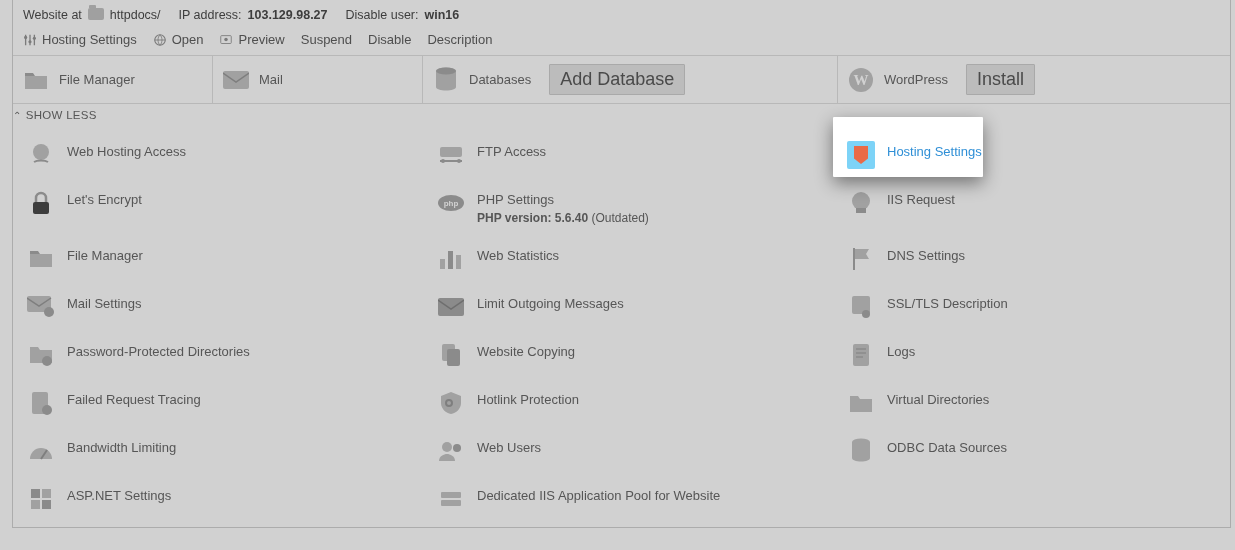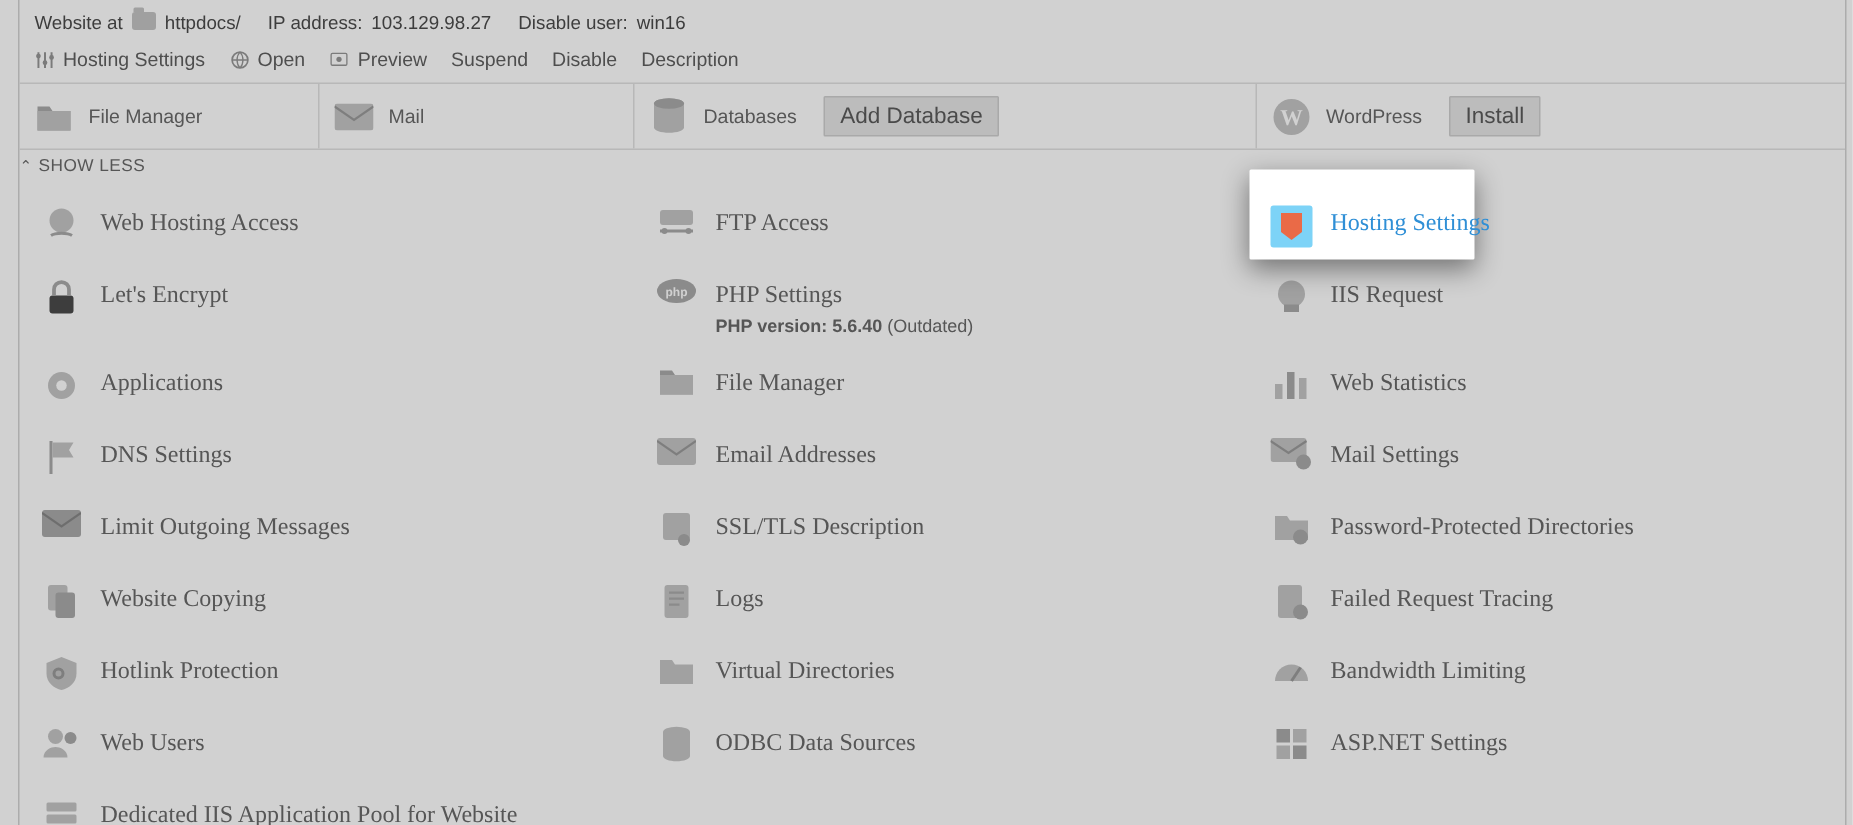--- a/index.html
+++ b/index.html
@@ -29,21 +29,21 @@
     background: #fff;
   }
   .info-row {
     padding: 8px 10px;
     font-size: 12.5px;
     color: #333;
     display: flex;
     gap: 18px;
     align-items: center;
   }
-  .info-row b { font-weight: 400; }
+  .info-row b { font-weight: 700; }
   .info-row .kv { display: inline-flex; align-items: flex-start; gap: 6px; }
   .folder-icon {
     display:inline-block; width:16px; height:12px;
     background:#bbb; border-radius:2px; position:relative;
   }
   .folder-icon::before {
     content:""; position:absolute; top:-3px; left:1px; width:7px; height:3px;
     background:#bbb; border-radius:1px 1px 0 0;
   }
   .toolbar {
@@ -68,21 +68,21 @@
     align-items: center;
     gap: 10px;
   }
   .card:last-child { border-right: none; }
   .card-icon { width:26px; height:26px; display:inline-flex; align-items:center; justify-content:center; }
   .card-label { color:#555; font-size:13px; }
   .btn {
     background:#e2e2e2;
     border:1px solid #c8c8c8;
     padding:4px 10px;
-    font-size:15px;
+    font-size:18px;
     cursor:pointer;
     color:#444;
     border-radius:1px;
     margin-left:8px;
   }
   .showless {
     text-align:left;
     font-size:11.5px;
     font-weight:400;
     color:#555;
@@ -99,25 +99,25 @@
   }
   .tool {
     display:flex;
     align-items:flex-start;
     gap:12px;
     padding:10px 4px;
     cursor:pointer;
   }
   .tool .t-icon {
     width:28px; height:28px; flex:0 0 28px;
-    display:inline-flex; align-items:flex-start; justify-content:center;
+    display:inline-flex; align-items:center; justify-content:center;
     color:#9a9a9a;
   }
   .tool .t-text { padding-top:3px; }
-  .tool .t-label { color:#555; font-size:16px;font-family:Liberation Serif, serif; }
+  .tool .t-label { color:#555; font-size:13px; }
   .tool .t-sub { color:#555; font-size:12px; margin-top:4px; }
   .tool .t-sub .bold { font-weight:700; }
   .highlight {
     position: relative;
     z-index: 100;
   }
   .highlight-box {
     position:absolute;
     top:-14px; left:-10px;
     width:150px; height:60px;
@@ -311,31 +311,20 @@
             <rect x="8" y="18" width="10" height="5" fill="#9e9e9e"></rect>
           </svg>
         </span>
       <div class="t-text">
           <div class="t-label">IIS Request</div>
         </div>
     </div>
 
     <div class="tool">
       <span class="t-icon">
-          <svg width="26" height="26" viewBox="0 0 26 26">
-            <circle cx="13" cy="13" r="9" fill="#bdbdbd"></circle>
-            <circle cx="13" cy="13" r="3.5" fill="#fff"></circle>
-          </svg>
-        </span>
-      <div class="t-text">
-          <div class="t-label">Applications</div>
-        </div>
-    </div>
-    <div class="tool">
-      <span class="t-icon">
           <svg width="26" height="22" viewBox="0 0 26 22">
             <path fill="#9e9e9e" d="M2 3h8l2 3h12v13H2z"></path>
             <path fill="#bdbdbd" d="M2 6h22v13H2z"></path>
           </svg>
         </span>
       <div class="t-text">
           <div class="t-label">File Manager</div>
         </div>
     </div>
     <div class="tool">
@@ -353,31 +342,20 @@
 
     <div class="tool">
       <span class="t-icon">
           <svg width="22" height="26" viewBox="0 0 22 26">
             <rect x="3" y="2" width="2" height="22" fill="#9e9e9e"></rect>
             <path d="M5 3h14l-3 5 3 5H5z" fill="#bdbdbd"></path>
           </svg>
         </span>
       <div class="t-text">
           <div class="t-label">DNS Settings</div>
-        </div>
-    </div>
-    <div class="tool">
-      <span class="t-icon">
-          <svg width="26" height="18" viewBox="0 0 26 18">
-            <rect width="26" height="18" rx="2" fill="#bdbdbd"></rect>
-            <path d="M0 2l13 9L26 2" fill="none" stroke="#8d8d8d" stroke-width="1.5"></path>
-          </svg>
-        </span>
-      <div class="t-text">
-          <div class="t-label">Email Addresses</div>
         </div>
     </div>
     <div class="tool">
       <span class="t-icon">
           <svg width="28" height="22" viewBox="0 0 28 22">
             <rect width="24" height="16" rx="2" fill="#bdbdbd"></rect>
             <path d="M0 2l12 8L24 2" fill="none" stroke="#8d8d8d" stroke-width="1.5"></path>
             <circle cx="22" cy="16" r="5" fill="#9e9e9e"></circle>
           </svg>
         </span>

